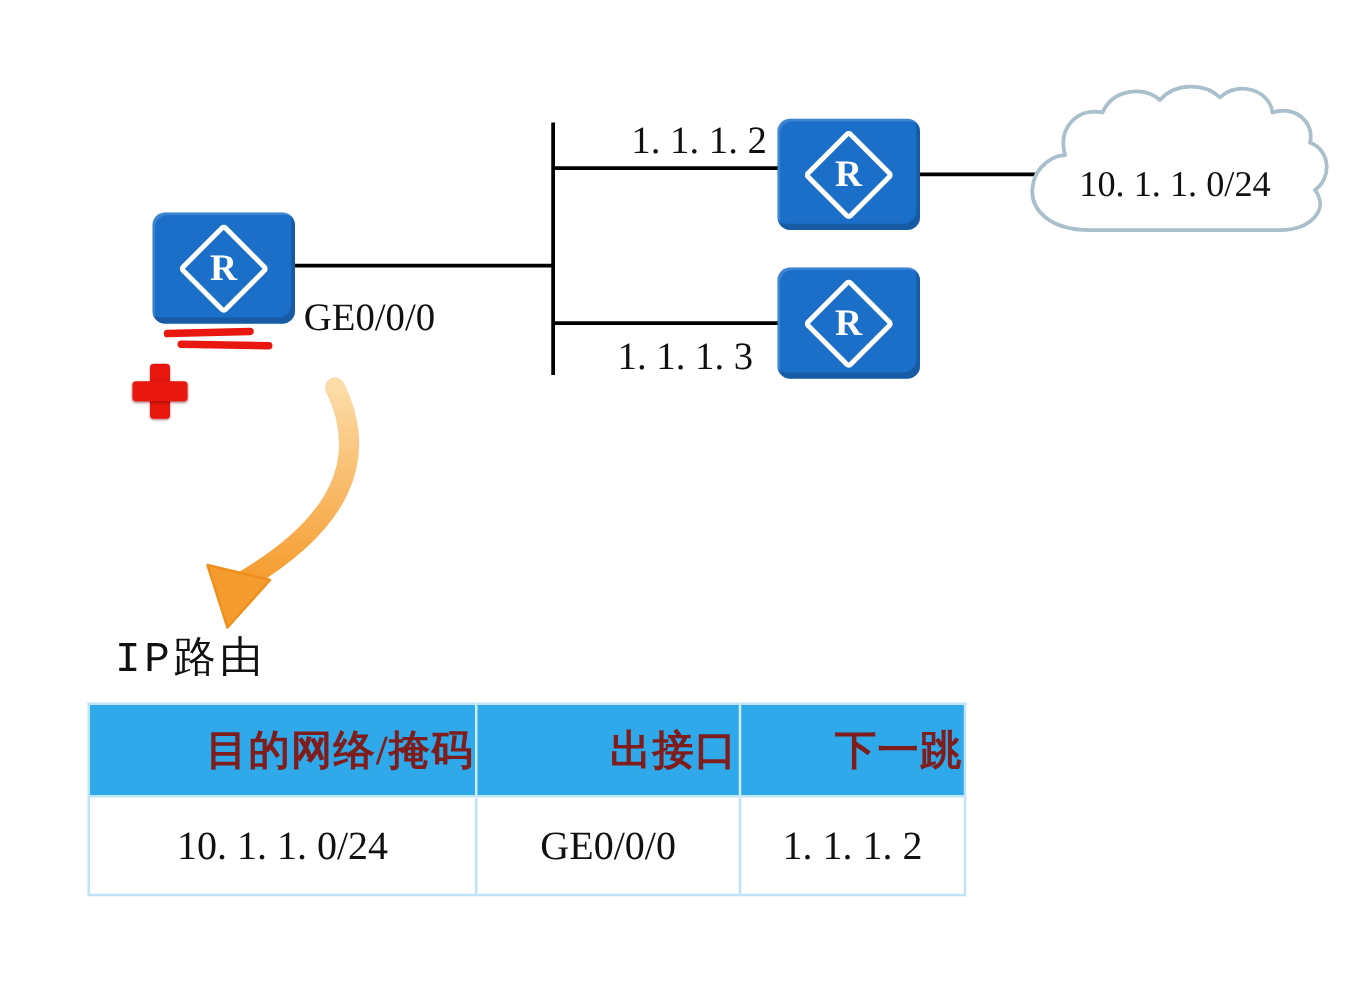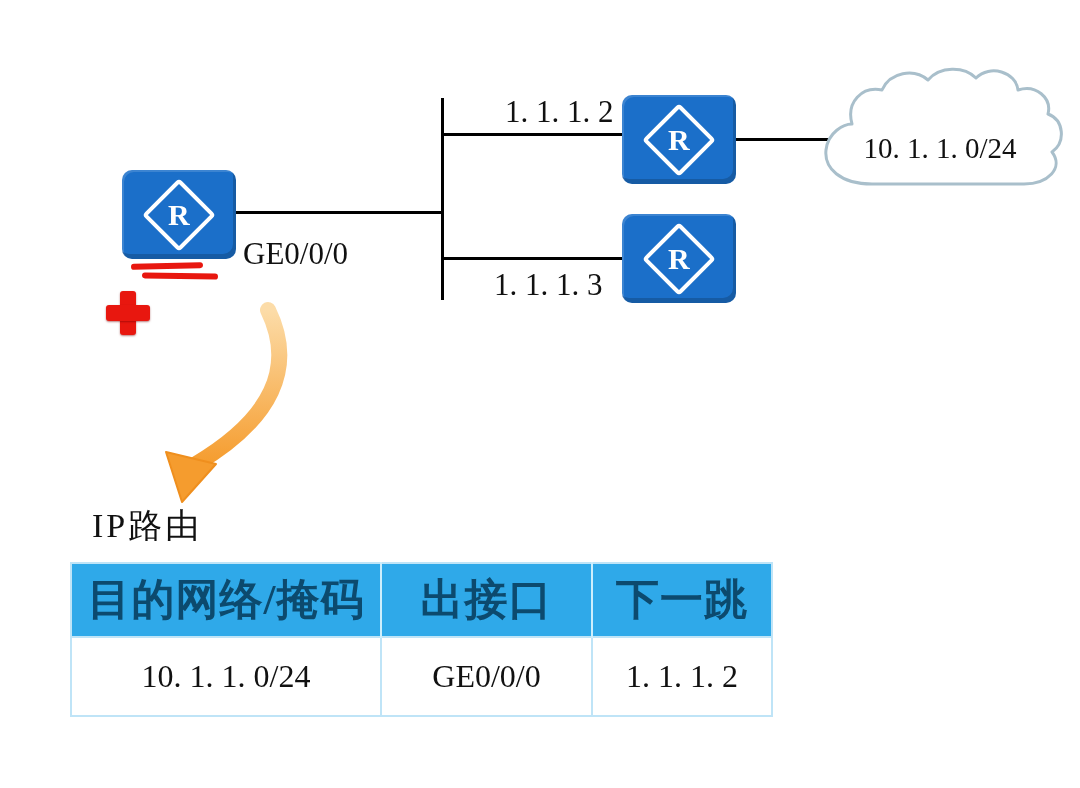--- a/index.html
+++ b/index.html
@@ -36,29 +36,29 @@
   
   .red-mark{position:absolute;background:#e8170f;border-radius:3px;z-index:7;}
   .plus{position:absolute;width:44px;height:44px;z-index:7;}
   .plus::before,.plus::after{
     content:"";position:absolute;background:#e8170f;border-radius:3px;
     box-shadow:0 1px 2px rgba(120,0,0,0.5);
   }
   .plus::before{left:14px;top:0;width:16px;height:44px;}
   .plus::after{left:0;top:14px;width:44px;height:16px;}
   
-  .rt-title{position:absolute;left:92px;top:503px;font-size:34px;letter-spacing:3px;z-index:6;}
+  .rt-title{position:absolute;left:92px;top:503px;font-size:34px;letter-spacing:3px;z-index:6;font-family:Liberation Mono, monospace;}
   table.route{
     position:absolute;left:70px;top:562px;
     border-collapse:collapse;table-layout:fixed;z-index:6;
     border:2px solid #bfe4f7;
   }
   table.route th{
-    background:#2fa9e9;color:#0c4a6e;font-weight:bold;font-size:43px;
-    height:70px;border-left:2px solid #cdeefc;letter-spacing:1px;
+    background:#2fa9e9;color:#7f1d1d;font-weight:bold;font-size:33px;
+    height:70px;border-left:2px solid #cdeefc;letter-spacing:1px;text-align:right;
   }
   table.route th:first-child{border-left:none;}
   table.route td{
     background:#fff;color:#111;font-size:32px;text-align:center;
     height:75px;border-top:2px solid #bfe4f7;border-left:2px solid #bfe4f7;
   }
   table.route td:first-child{border-left:none;}
   .c1{width:310px;} .c2{width:211px;} .c3{width:180px;}
 </style>
 </head>

